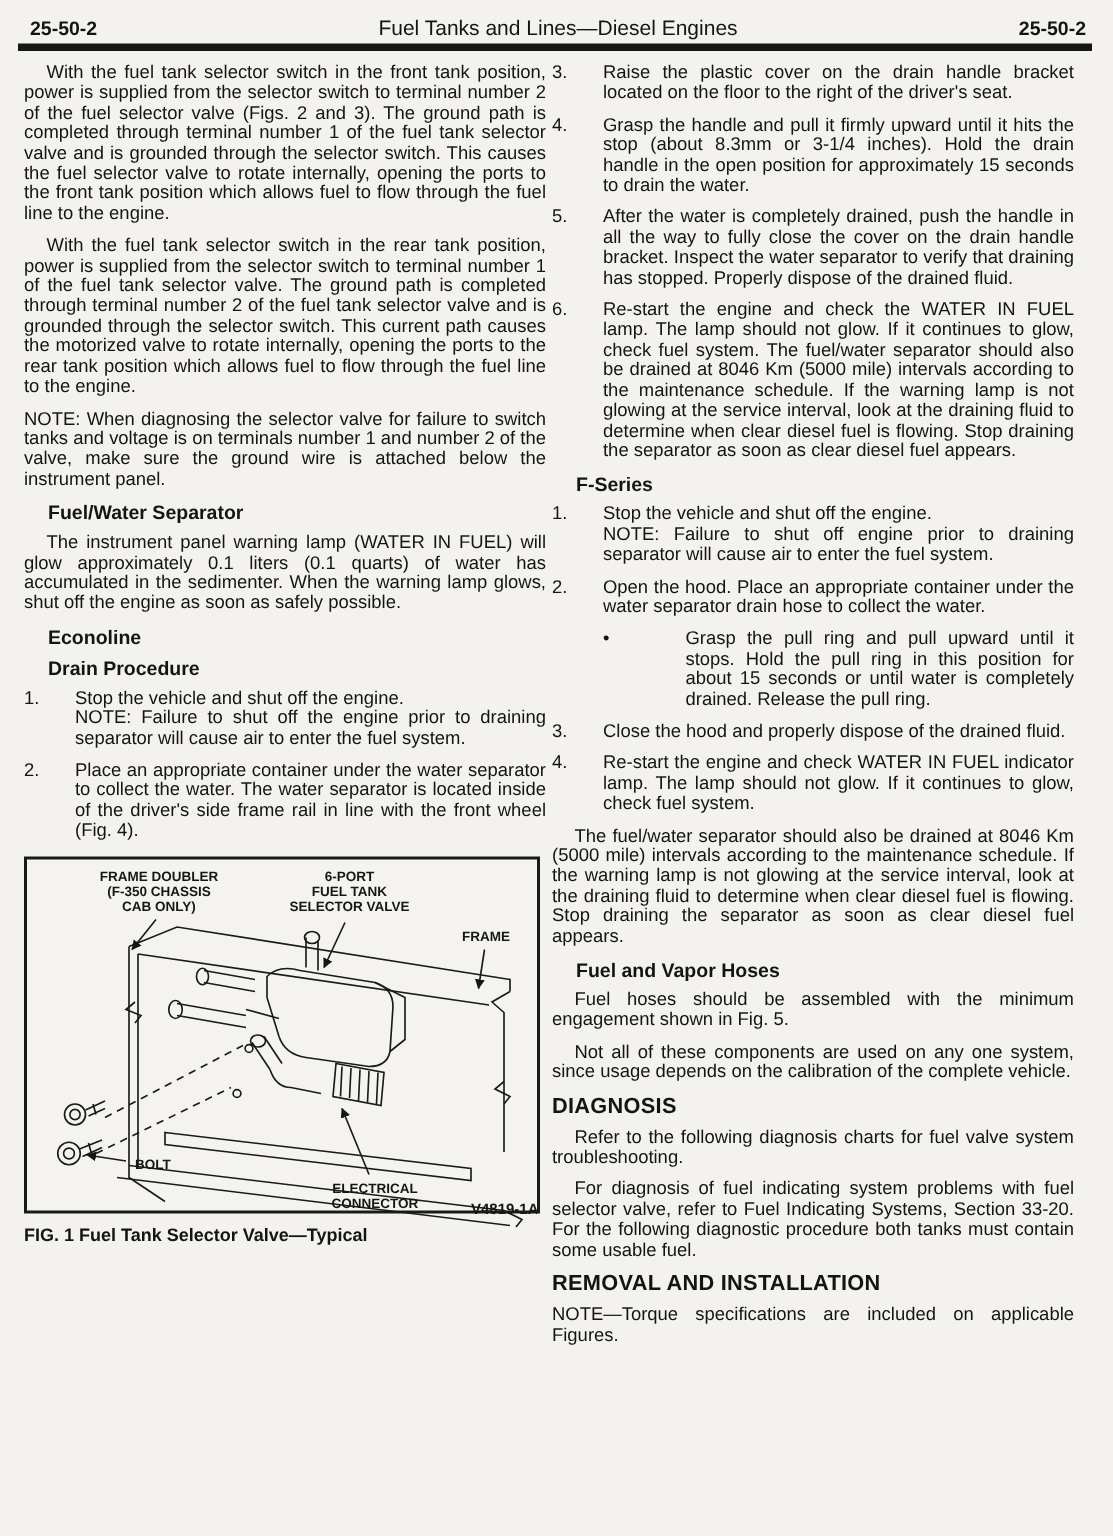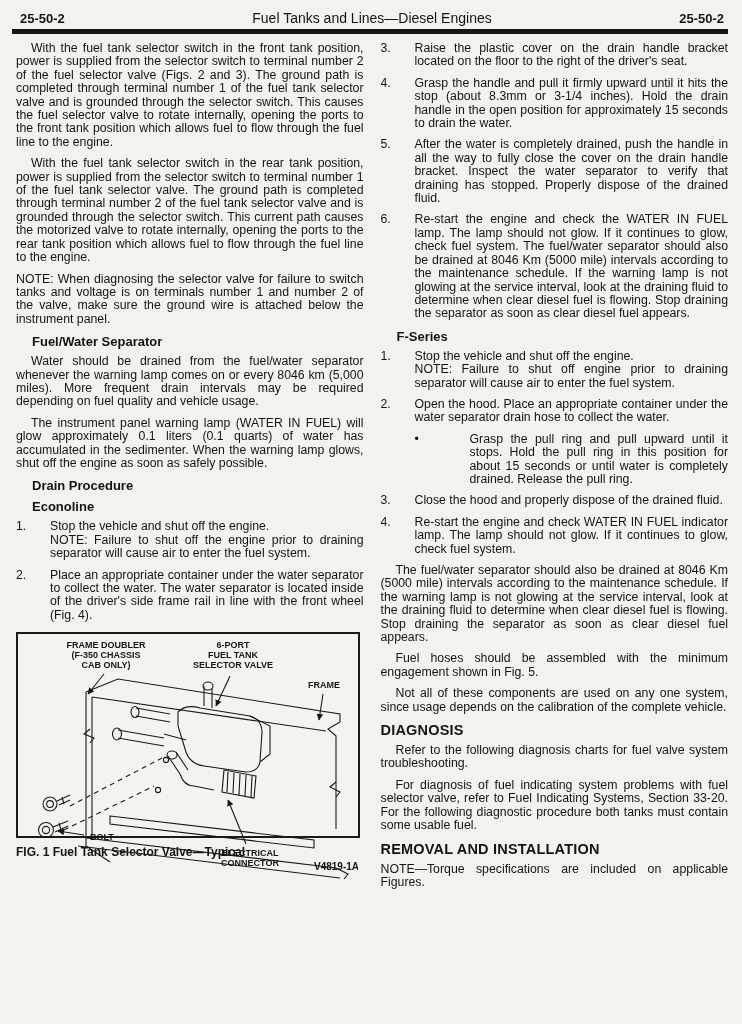--- a/index.html
+++ b/index.html
@@ -13,38 +13,38 @@
     background:#f3f2ee;color:#141414;box-sizing:border-box;
     padding:10px 14px 0 16px;
   }
   
   .hdr{display:flex;align-items:baseline;justify-content:center;padding:0 4px;}
   .hdr .pno{font-size:13px;font-weight:bold;width:120px;}
   .hdr .pno.right{text-align:right;}
   .hdr .ttl{font-size:14px;font-weight:normal;text-align:center;flex:1;}
   .rule{height:5px;background:#161616;margin:3px 0 8px -4px;width:716px;}
   
-  .cols{display:flex;gap:17px;}
+  .cols{display:flex;gap:4px;}
   .col{width:348px;}
   p{margin:0 0 8px;font-size:12.3px;line-height:13.4px;text-align:justify;}
   p.ind{text-indent:15px;}
   .h-sub{font-size:13px;font-weight:bold;margin:3px 0 6px;padding-left:16px;}
   .h-main{font-size:14.5px;font-weight:bold;margin:8px 0 6px;letter-spacing:.2px;}
   
   .step{display:flex;margin:0 0 8px;}
   .step-num{width:34px;flex:none;font-size:12.3px;line-height:13.4px;}
   .step-body{flex:1;}
   .step-body p{margin:0;}
   .step-note{margin-top:8px;}
   .bullet-row{display:flex;margin-top:8px;}
   .bullet-mark{width:15px;flex:none;font-size:12.3px;line-height:13.4px;}
   .bullet-text{flex:1;font-size:12.3px;line-height:13.4px;text-align:justify;margin-left:40px;}
   
   .figure-box{
-    margin-top:10px;border:2px solid #1a1a1a;width:344px;height:206px;
+    margin-top:10px;border:2px solid #1a1a1a;width:344px;height:238px;
     background:#f4f3ef;box-sizing:border-box;
   }
   .figure-caption{font-size:12px;font-weight:bold;margin-top:7px;}
   svg text{font-family:"Liberation Sans", sans-serif;font-size:9px;font-weight:bold;fill:#161616;}
   svg text.ref{font-size:10px;}
 </style>
 </head>
 <body>
 
 <div class="page">
@@ -57,25 +57,24 @@
   <div class="rule"></div>
 
   <div class="cols">
 
     <div class="col">
       <p class="ind">With the fuel tank selector switch in the front tank position, power is supplied from the selector switch to terminal number 2 of the fuel selector valve (Figs. 2 and 3). The ground path is completed through terminal number 1 of the fuel tank selector valve and is grounded through the selector switch. This causes the fuel selector valve to rotate internally, opening the ports to the front tank position which allows fuel to flow through the fuel line to the engine.</p>
       <p class="ind">With the fuel tank selector switch in the rear tank position, power is supplied from the selector switch to terminal number 1 of the fuel tank selector valve. The ground path is completed through terminal number 2 of the fuel tank selector valve and is grounded through the selector switch. This current path causes the motorized valve to rotate internally, opening the ports to the rear tank position which allows fuel to flow through the fuel line to the engine.</p>
       <p>NOTE: When diagnosing the selector valve for failure to switch tanks and voltage is on terminals number 1 and number 2 of the valve, make sure the ground wire is attached below the instrument panel.</p>
 
       <div class="h-sub">Fuel/Water Separator</div>
-      <p class="ind">Water should be drained from the fuel/water separator whenever the warning lamp comes on or every 8046 km (5,000 miles). More frequent drain intervals may be required depending on fuel quality and vehicle usage.</p>
       <p class="ind">The instrument panel warning lamp (WATER IN FUEL) will glow approximately 0.1 liters (0.1 quarts) of water has accumulated in the sedimenter. When the warning lamp glows, shut off the engine as soon as safely possible.</p>
 
+      <div class="h-sub">Econoline</div>
       <div class="h-sub">Drain Procedure</div>
-      <div class="h-sub">Econoline</div>
 
       <div class="step">
         <div class="step-num">1.</div>
         <div class="step-body">
           <p>Stop the vehicle and shut off the engine.</p>
           <p class="step-note">NOTE: Failure to shut off the engine prior to draining separator will cause air to enter the fuel system.</p>
         </div>
       </div>
       <div class="step">
         <div class="step-num">2.</div>
@@ -214,20 +213,21 @@
       </div>
       <div class="step">
         <div class="step-num">4.</div>
         <div class="step-body">
             <p>Re-start the engine and check WATER IN FUEL indicator lamp. The lamp should not glow. If it continues to glow, check fuel system.</p>
           </div>
       </div>
 
       <p class="ind">The fuel/water separator should also be drained at 8046 Km (5000 mile) intervals according to the maintenance schedule. If the warning lamp is not glowing at the service interval, look at the draining fluid to determine when clear diesel fuel is flowing. Stop draining the separator as soon as clear diesel fuel appears.</p>
 
+      <div class="h-sub">Fuel and Vapor Hoses</div>
       <p class="ind">Fuel hoses should be assembled with the minimum engagement shown in Fig. 5.</p>
       <p class="ind">Not all of these components are used on any one system, since usage depends on the calibration of the complete vehicle.</p>
 
       <div class="h-main">DIAGNOSIS</div>
       <p class="ind">Refer to the following diagnosis charts for fuel valve system troubleshooting.</p>
       <p class="ind">For diagnosis of fuel indicating system problems with fuel selector valve, refer to Fuel Indicating Systems, Section 33-20. For the following diagnostic procedure both tanks must contain some usable fuel.</p>
 
       <div class="h-main">REMOVAL AND INSTALLATION</div>
       <p>NOTE—Torque specifications are included on applicable Figures.</p>
     </div>

